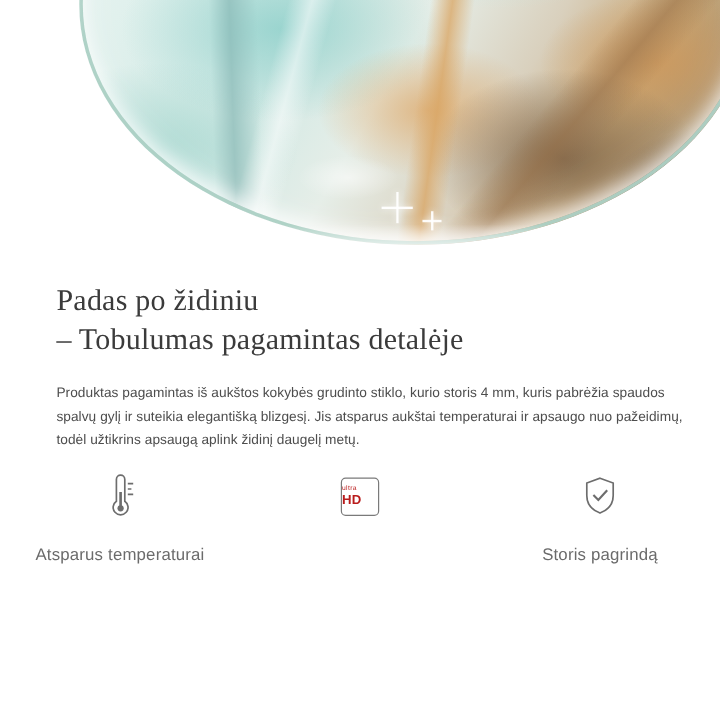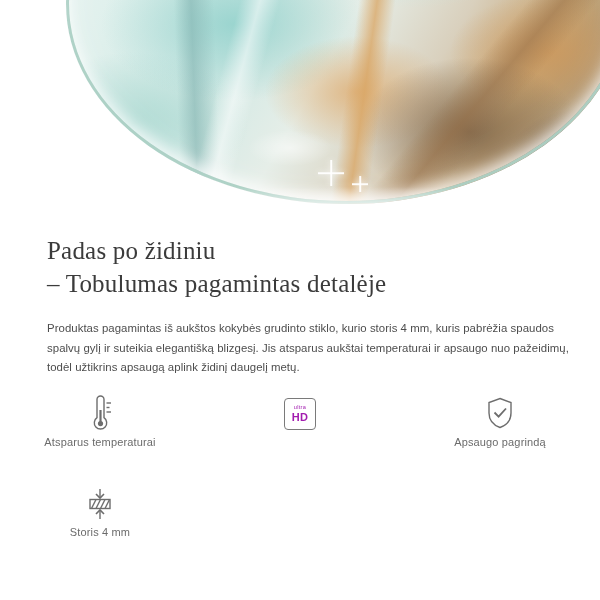--- a/index.html
+++ b/index.html
@@ -169,38 +169,37 @@
     justify-content: flex-start;
   }
   .feature-icon {
     height: 44px;
     display: flex;
     align-items: center;
     justify-content: center;
     color: #6d6d6d;
   }
   .feature-label {
-    margin-top: 0;
-    font-size: 11px;
+    margin-top: 20px;
+    font-size: 14px;
     color: #6b6b6b;
     letter-spacing: 0.15px;
     text-align: left;
     line-height: 12px;
     max-width: 180px;
   }
   .hd-badge {
     width: 30px;
     height: 30px;
     border: 1.4px solid #7a7a7a;
     border-radius: 4px;
     display: flex;
     flex-direction: column;
-    align-items: center;
     justify-content: center;
-    color: #a21caf;
+    color: #b91c1c;
     line-height: 1;
   }
   .hd-badge .ultra {
     font-size: 5.6px;
     letter-spacing: 0.3px;
     margin-bottom: 1px;
   }
   .hd-badge .hd {
     font-size: 11px;
     font-weight: bold;
@@ -258,36 +257,20 @@
       </div>
     </div>
 
     <div class="feature">
       <div class="feature-icon">
         <svg width="34" height="40" viewBox="0 0 34 40" fill="none" stroke="#6d6d6d" stroke-width="1.4">
           <path d="M17 4.5l11 4v10.5c0 7.2-4.7 12.2-11 14.5-6.3-2.3-11-7.3-11-14.5V8.5l11-4z"></path>
           <polyline points="11.5,18.5 15.6,22.6 23,14.5" stroke-width="1.8"></polyline>
         </svg>
       </div>
-      <div class="feature-label">Apsaugo pagrindą</div>
-    </div>
-
-
-
-    <div class="feature">
-      <div class="feature-icon">
-        <svg width="34" height="36" viewBox="0 0 34 36" fill="none" stroke="#6d6d6d" stroke-width="1.4">
-          <line x1="17" y1="3" x2="17" y2="11"></line>
-          <polyline points="13,8 17,12 21,8" stroke-width="1.6"></polyline>
-          <line x1="17" y1="33" x2="17" y2="25"></line>
-          <polyline points="13,28 17,24 21,28" stroke-width="1.6"></polyline>
-          <rect x="7" y="13.5" width="20" height="9"></rect>
-          <line x1="8.5" y1="22.5" x2="13" y2="13.5"></line>
-          <line x1="13" y1="22.5" x2="17.5" y2="13.5"></line>
-          <line x1="17.5" y1="22.5" x2="22" y2="13.5"></line>
-          <line x1="22" y1="22.5" x2="26.5" y2="13.5"></line>
-        </svg>
-      </div>
-      <div class="feature-label">Storis 4 mm</div>
-    </div>
+      <div class="feature-label">Storis pagrindą</div>
+    </div>
+
+
+
 
   </div>
 </div>
 
 </body></html>

